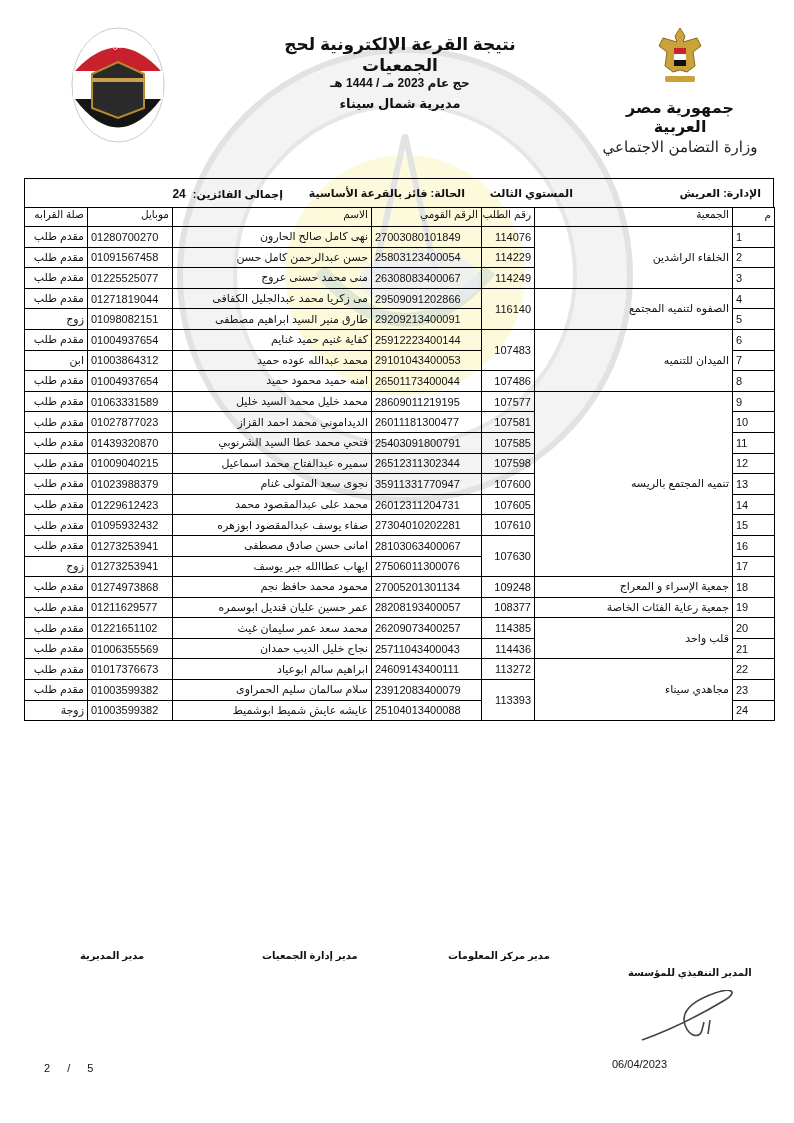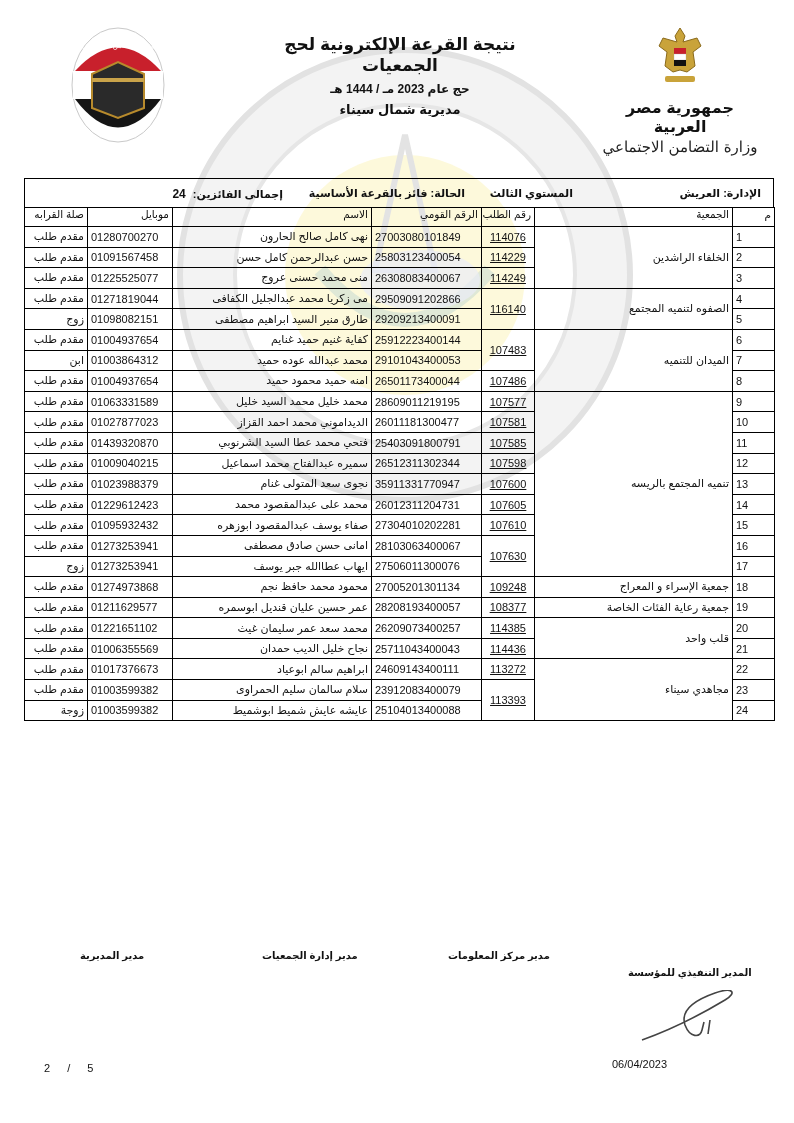--- a/index.html
+++ b/index.html
@@ -6,39 +6,39 @@
   body { width: 794px; height: 1123px; position: relative; overflow: hidden;
          font-family: "Liberation Sans", "DejaVu Sans", sans-serif; color: #111; }
   .watermark { position: absolute; left: 170px; top: 40px; width: 470px; height: 470px; z-index: 0; pointer-events: none; }
   .layer { position: absolute; z-index: 1; }
 
   
   .logo-left { left: 70px; top: 26px; width: 96px; height: 118px; }
   .logo-right { left: 600px; top: 26px; width: 160px; height: 130px; text-align: center; }
   .title-block { left: 250px; top: 30px; width: 300px; text-align: center; direction: rtl; }
   .title-block .t1 { font-size: 17px; font-weight: bold; margin-top: 4px; }
-  .title-block .t2 { font-size: 12px; font-weight: bold; margin-top: 6px; }
+  .title-block .t2 { font-size: 12px; font-weight: bold; }
   .title-block .t3 { font-size: 13px; font-weight: bold; margin-top: 6px; }
   .title-block .t4 { font-size: 15px; font-weight: bold; margin-top: 6px; }
   .title-block .t4 .num { font-size: 16px; }
 
   .ministry-1 { font-size: 16px; font-weight: bold; direction: rtl; margin-top: 4px; }
   .ministry-2 { font-size: 15px; font-family: "DejaVu Serif", serif; direction: rtl; margin-top: 2px; color: #222; }
 
   
   .info-bar { left: 24px; top: 178px; width: 750px; height: 29px; border: 1px solid #000; border-bottom: none; box-sizing: border-box; direction: rtl; font-size: 11px; font-weight: bold; }
   .info-bar span { position: absolute; top: 8px; white-space: nowrap; }
 
   
   table.results { position: absolute; left: 24px; top: 207px; width: 750px; border-collapse: collapse; direction: rtl; z-index: 1; table-layout: fixed; }
   table.results th, table.results td { border: 1px solid #000; padding: 0 3px; height: 19.6px; font-size: 11px; overflow: hidden; white-space: nowrap; }
   table.results th { height: 18px; font-weight: normal; font-size: 10.5px; text-align: right; vertical-align: top; }
   td.idx { text-align: left; font-size: 12.5px; }
   td.nat { text-align: left; font-size: 12.5px; font-family: "Liberation Sans", sans-serif; }
-  td.req { text-align: center; font-size: 12.5px; text-decoration: underline; }
+  td.req { text-align: right; font-size: 12.5px; }
   td.name { text-align: right; font-size: 10.5px; }
   td.assoc { text-align: right; font-size: 10.5px; vertical-align: middle; }
   td.mob { text-align: left; font-size: 12.5px; }
   td.rel { text-align: right; font-size: 10.5px; }
 
   
   .sig { font-size: 10px; font-weight: bold; direction: rtl; white-space: nowrap; }
   .page-num { font-size: 11px; left: 44px; top: 1062px; word-spacing: 14px; }
   .date { font-size: 11px; left: 612px; top: 1058px; }
 </style>

